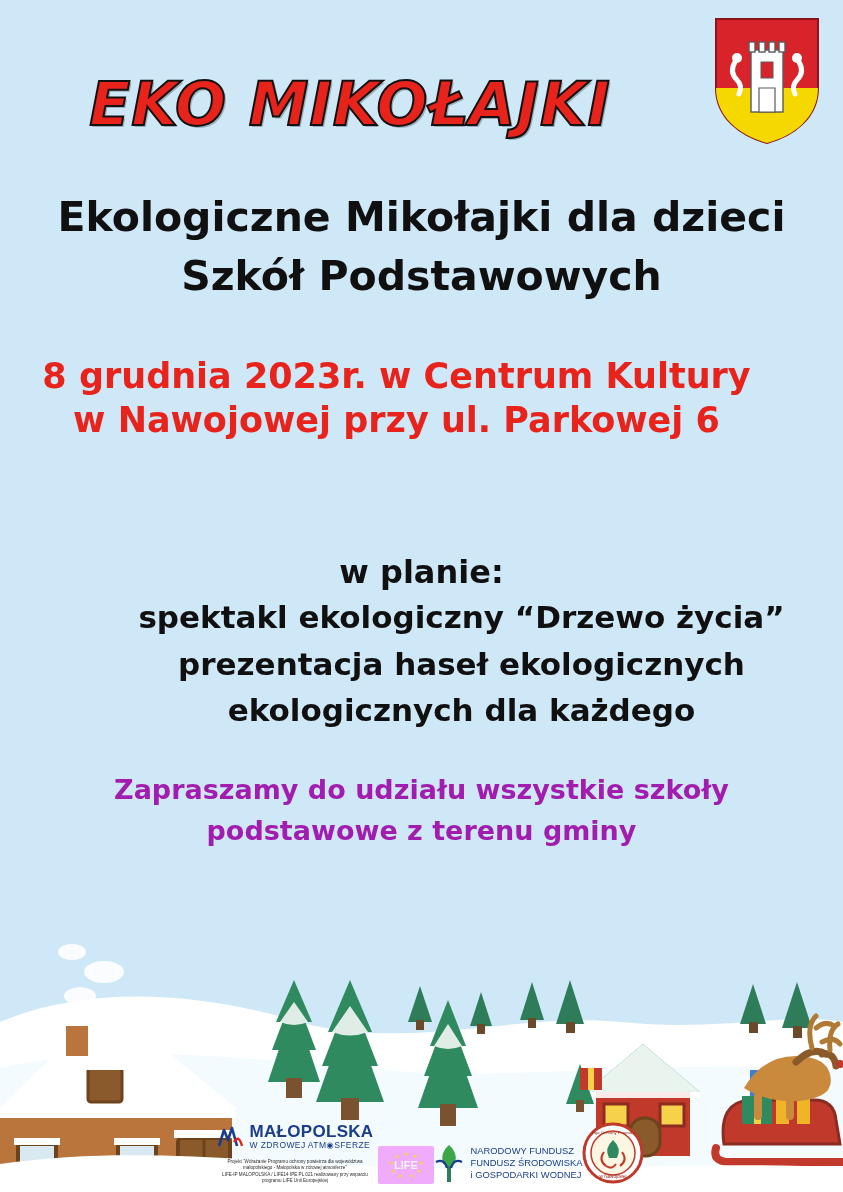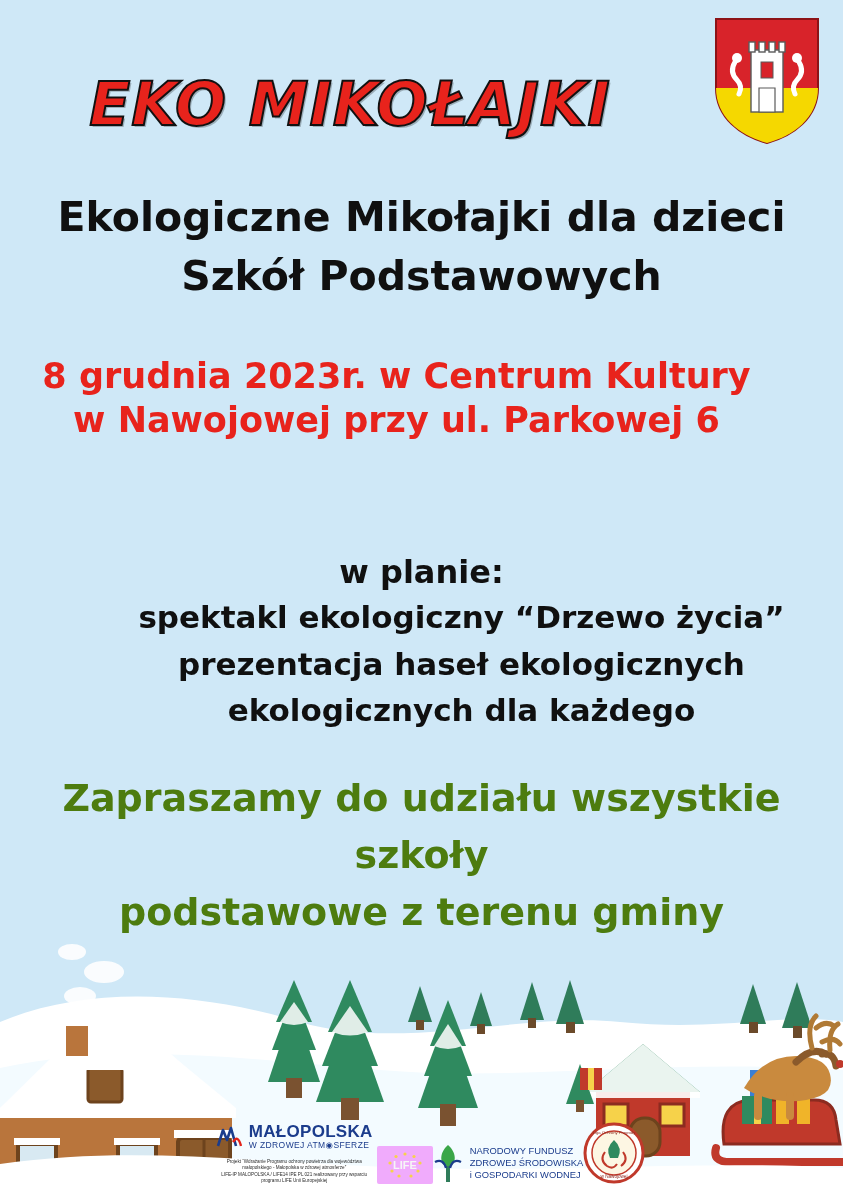--- a/index.html
+++ b/index.html
@@ -98,23 +98,23 @@
     margin-left: 40px;
   }
   .invite {
     position: absolute;
     top: 770px;
     left: 0;
     width: 843px;
     text-align: center;
     font-family: "DejaVu Sans", sans-serif;
     font-weight: bold;
-    font-size: 38px;
+    font-size: 27px;
     line-height: 1.5;
-    color: #4d7c0f;
+    color: #a21caf;
   }
 
   
   .scene {
     position: absolute;
     left: 0;
     bottom: 0;
     width: 843px;
     height: 320px;
   }
@@ -393,21 +393,21 @@
 
     <div class="logo-nfosigw">
       <svg width="30" height="42" viewBox="0 0 30 42" aria-hidden="true">
         <path d="M15 3 C6 11 6 22 15 26 C24 22 24 11 15 3 Z" fill="#3aa648"></path>
         <rect x="13" y="24" width="4" height="16" fill="#2f7c5a"></rect>
         <path d="M2 20 q8 -4 11 6" fill="none" stroke="#1b3c8c" stroke-width="2.4"></path>
         <path d="M28 20 q-8 -4 -11 6" fill="none" stroke="#1b3c8c" stroke-width="2.4"></path>
       </svg>
       <div class="nf-text">
         <div>NARODOWY FUNDUSZ</div>
-        <div>ZDROWEJ ŚRODOWISKA</div>
+        <div>FUNDUSZ ŚRODOWISKA</div>
         <div>i GOSPODARKI WODNEJ</div>
       </div>
     </div>
 
     <div class="logo-lop">
       <svg viewBox="0 0 62 62" width="62" height="62" aria-hidden="true">
         <circle cx="31" cy="31" r="29" fill="#ffffff" stroke="#c0392b" stroke-width="3"></circle>
         <circle cx="31" cy="31" r="22" fill="#fdf6e3" stroke="#c0392b" stroke-width="1.5"></circle>
         <path d="M31 18 q-9 8 -4 18 h8 q5 -10 -4 -18 z" fill="#2f8a5f"></path>
         <path d="M22 30 q-6 8 2 14 q6 4 10 -2" fill="none" stroke="#c0392b" stroke-width="2"></path>

